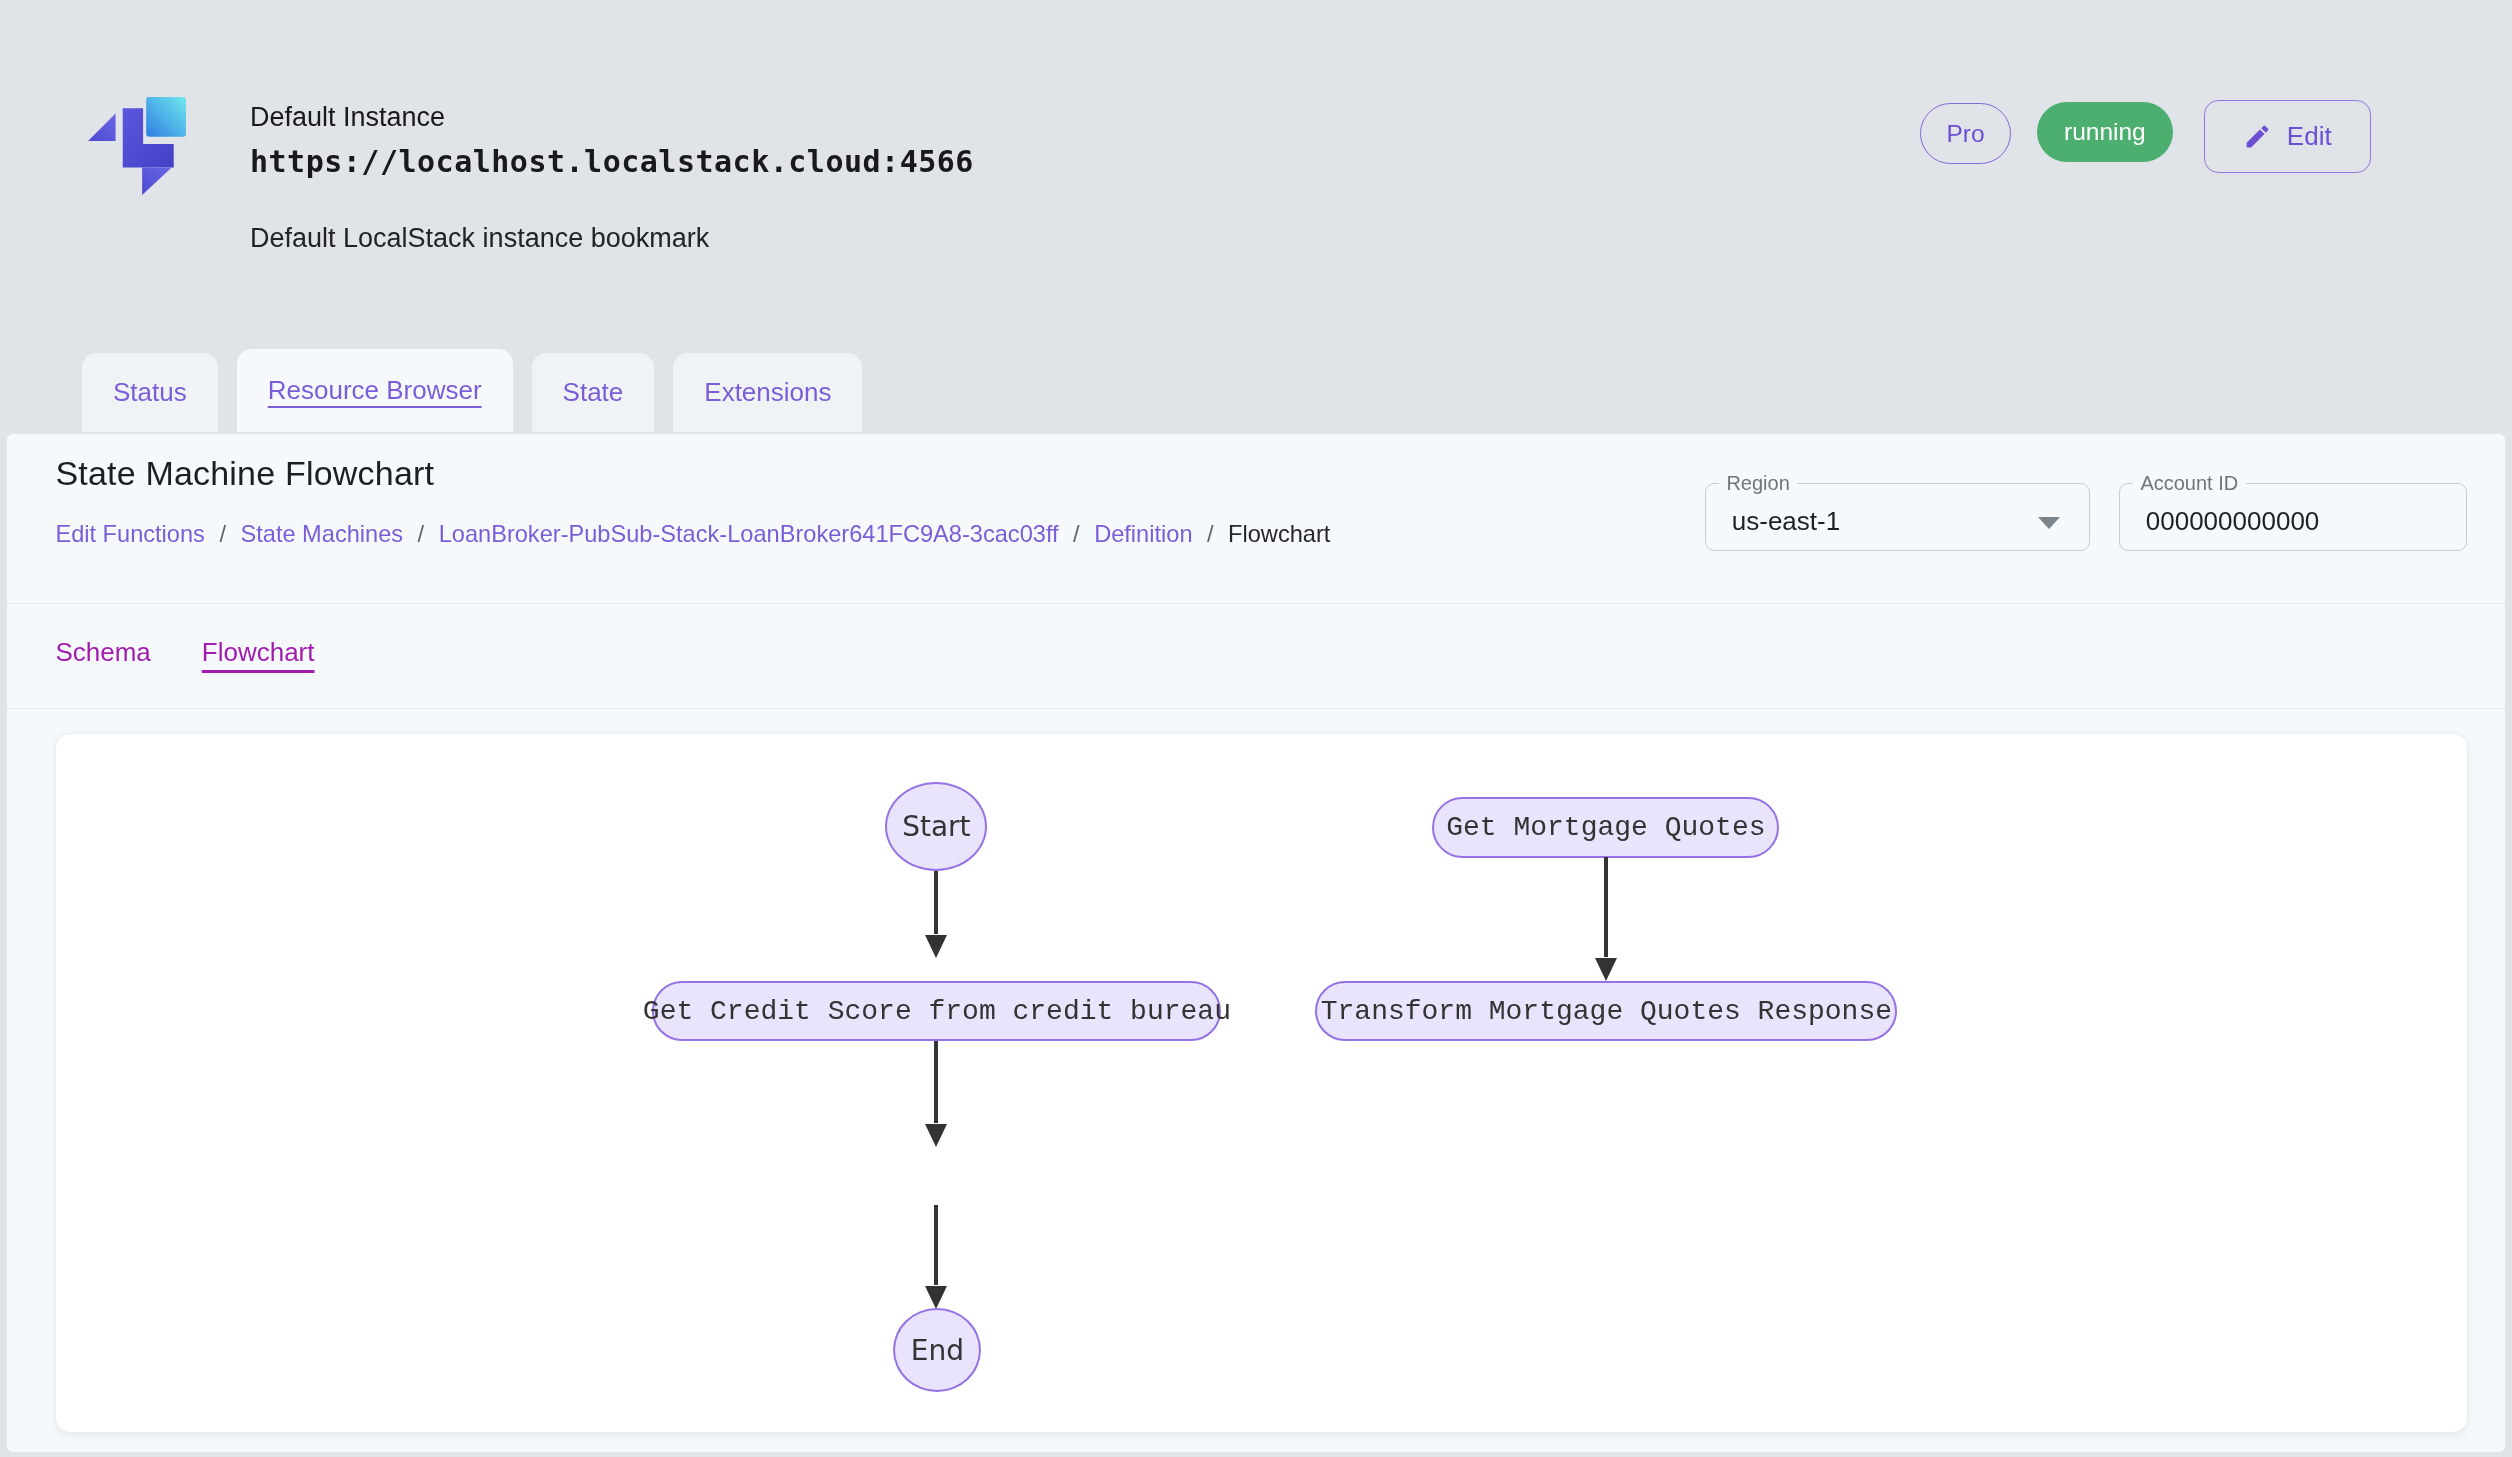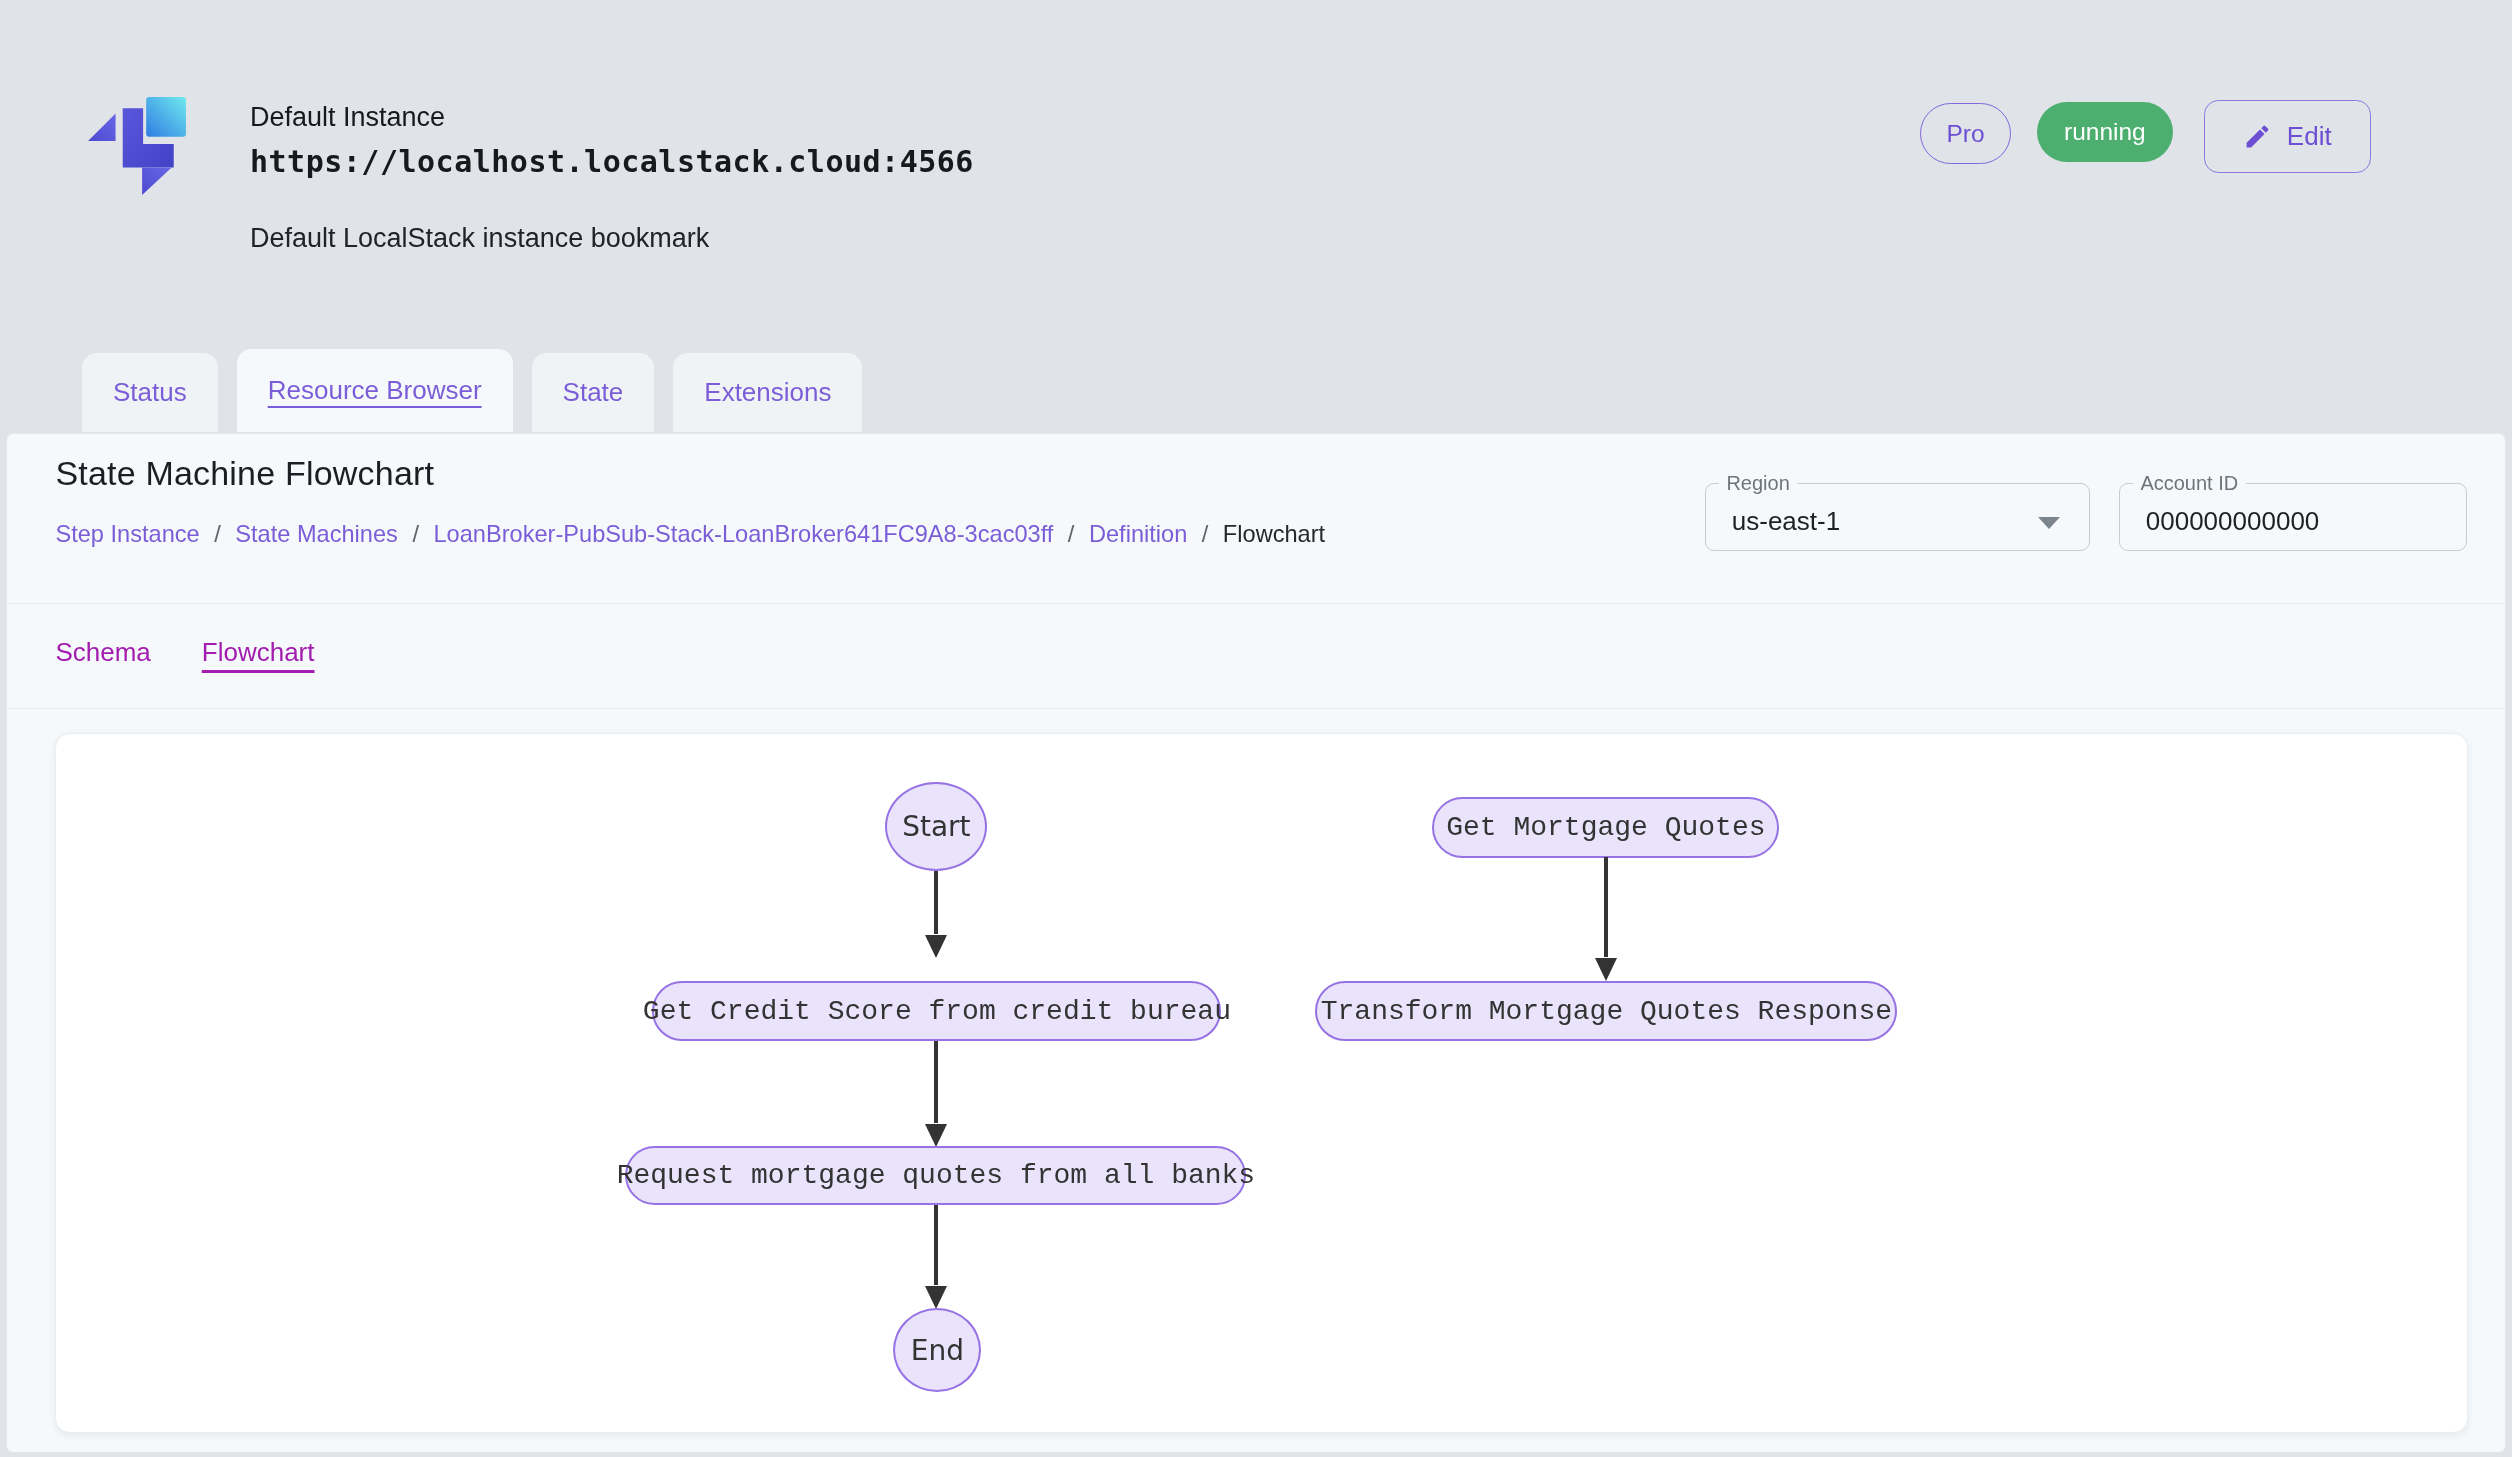--- a/index.html
+++ b/index.html
@@ -173,21 +173,21 @@
   <div class="tab">
     <span class="tab-label">Extensions</span>
   </div>
 </div>
 
 <div class="abs panel">
 
   <div class="page-title">State Machine Flowchart</div>
 
   <div class="breadcrumbs">
-    <span class="crumb">Step Instance</span>
+    <span class="crumb">Edit Functions</span>
     <span class="crumb-sep">/</span>
     <span class="crumb">State Machines</span>
     <span class="crumb-sep">/</span>
     <span class="crumb">LoanBroker-PubSub-Stack-LoanBroker641FC9A8-3cac03ff</span>
     <span class="crumb-sep">/</span>
     <span class="crumb">Definition</span>
     <span class="crumb-sep">/</span>
     <span class="crumb-current">Flowchart</span>
   </div>
 
@@ -227,23 +227,20 @@
     <div class="node stadium n-credit">
       <span>Get Credit Score from credit bureau</span>
     </div>
 
     <div class="node stadium n-transform">
       <span>Transform Mortgage Quotes Response</span>
     </div>
 
     <div class="arrow a3"></div>
 
-    <div class="node stadium n-request">
-      <span>Request mortgage quotes from all banks</span>
-    </div>
 
     <div class="arrow a4"></div>
 
     <div class="node round n-end">
       <span>End</span>
     </div>
 
   </div>
 </div>
 

